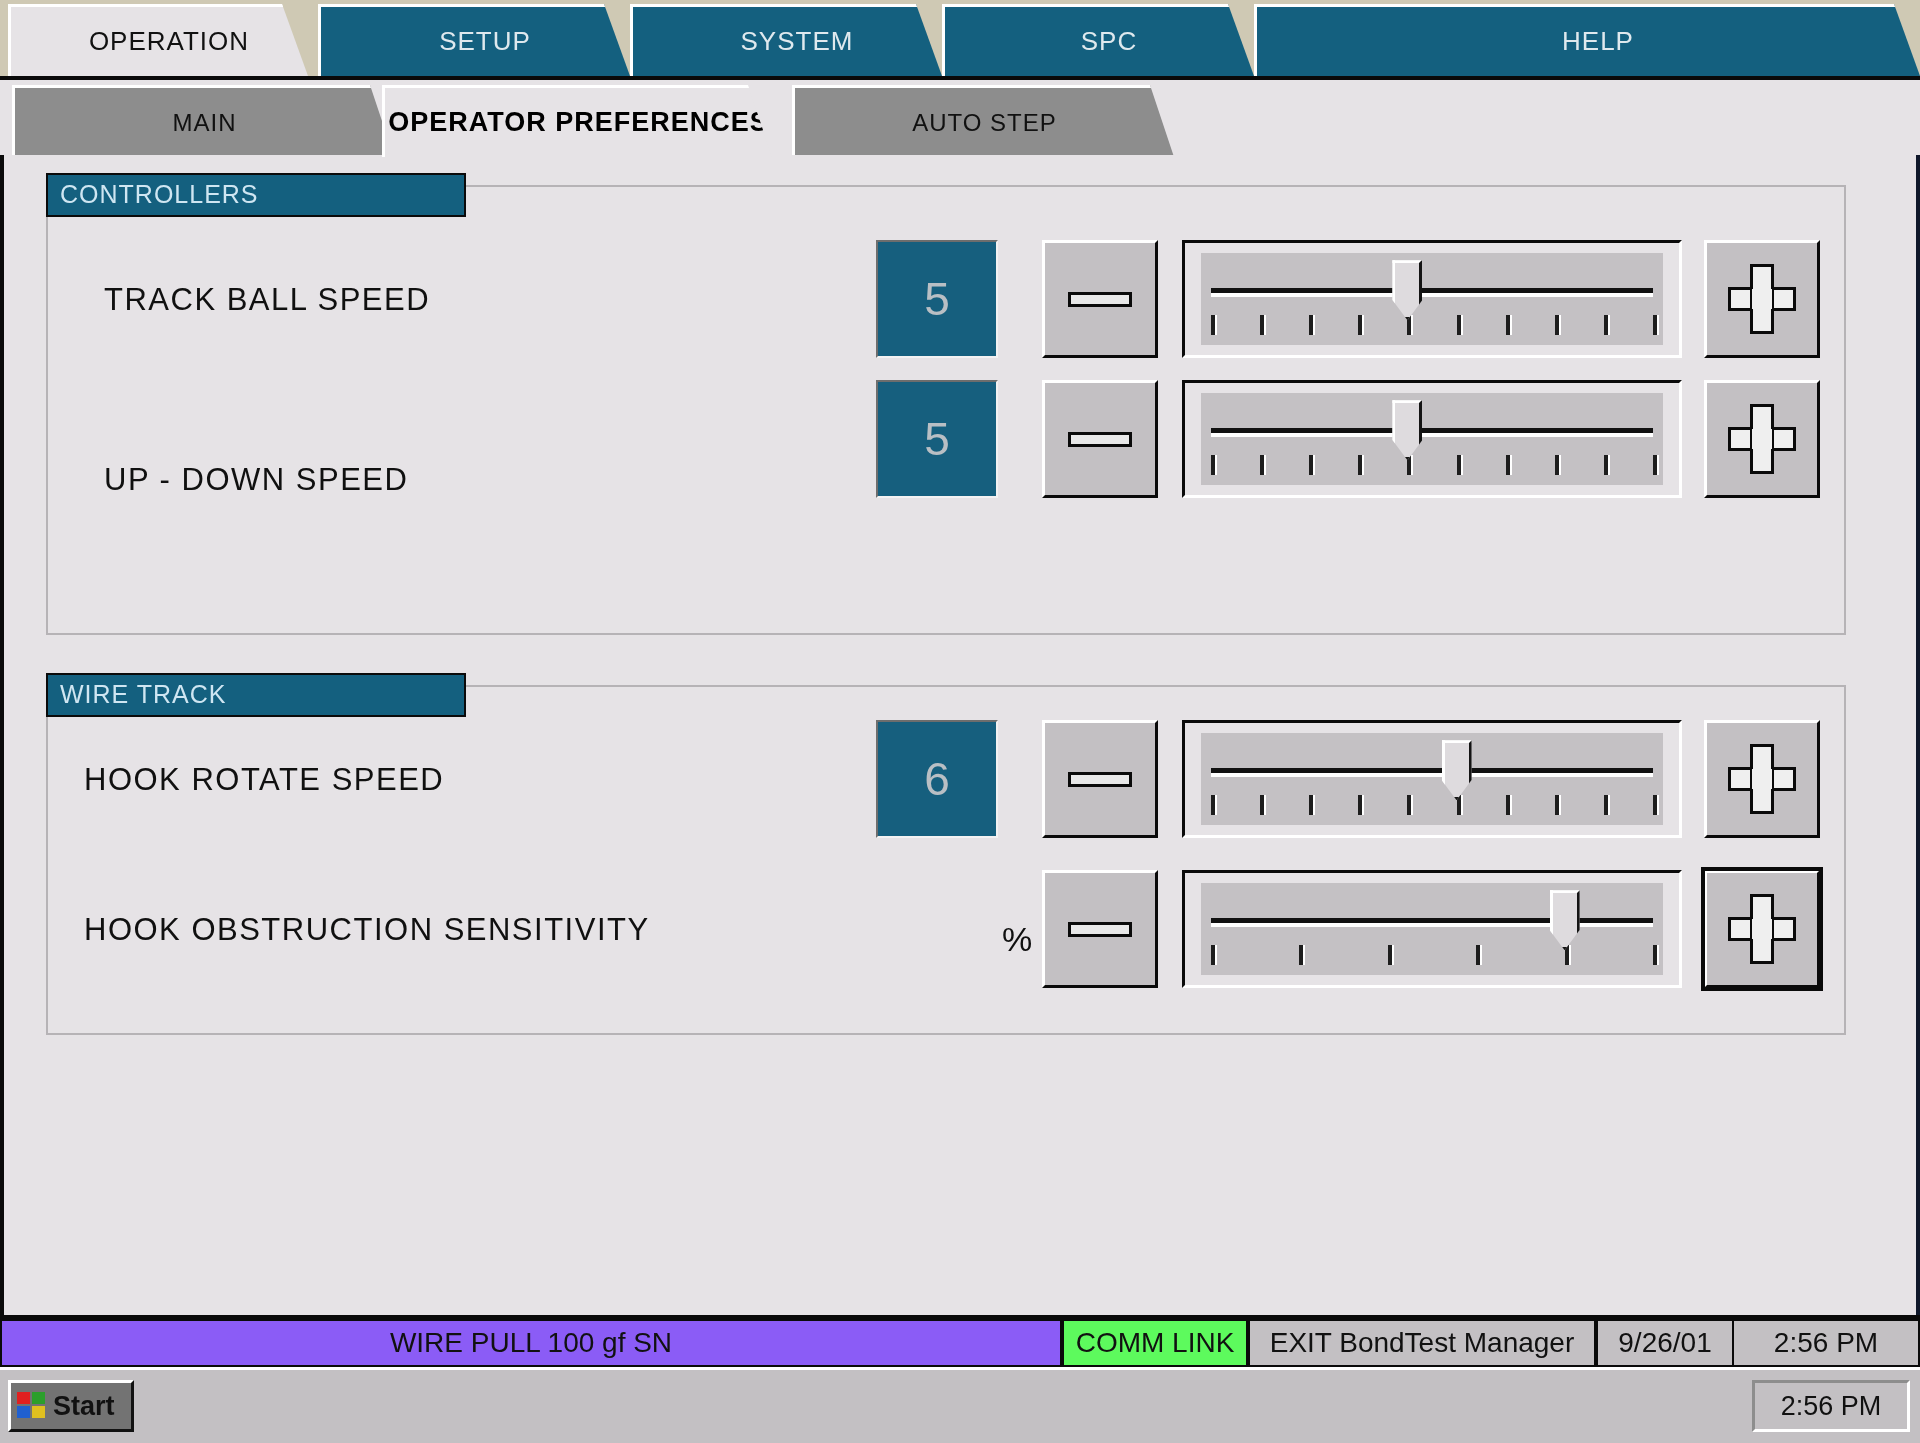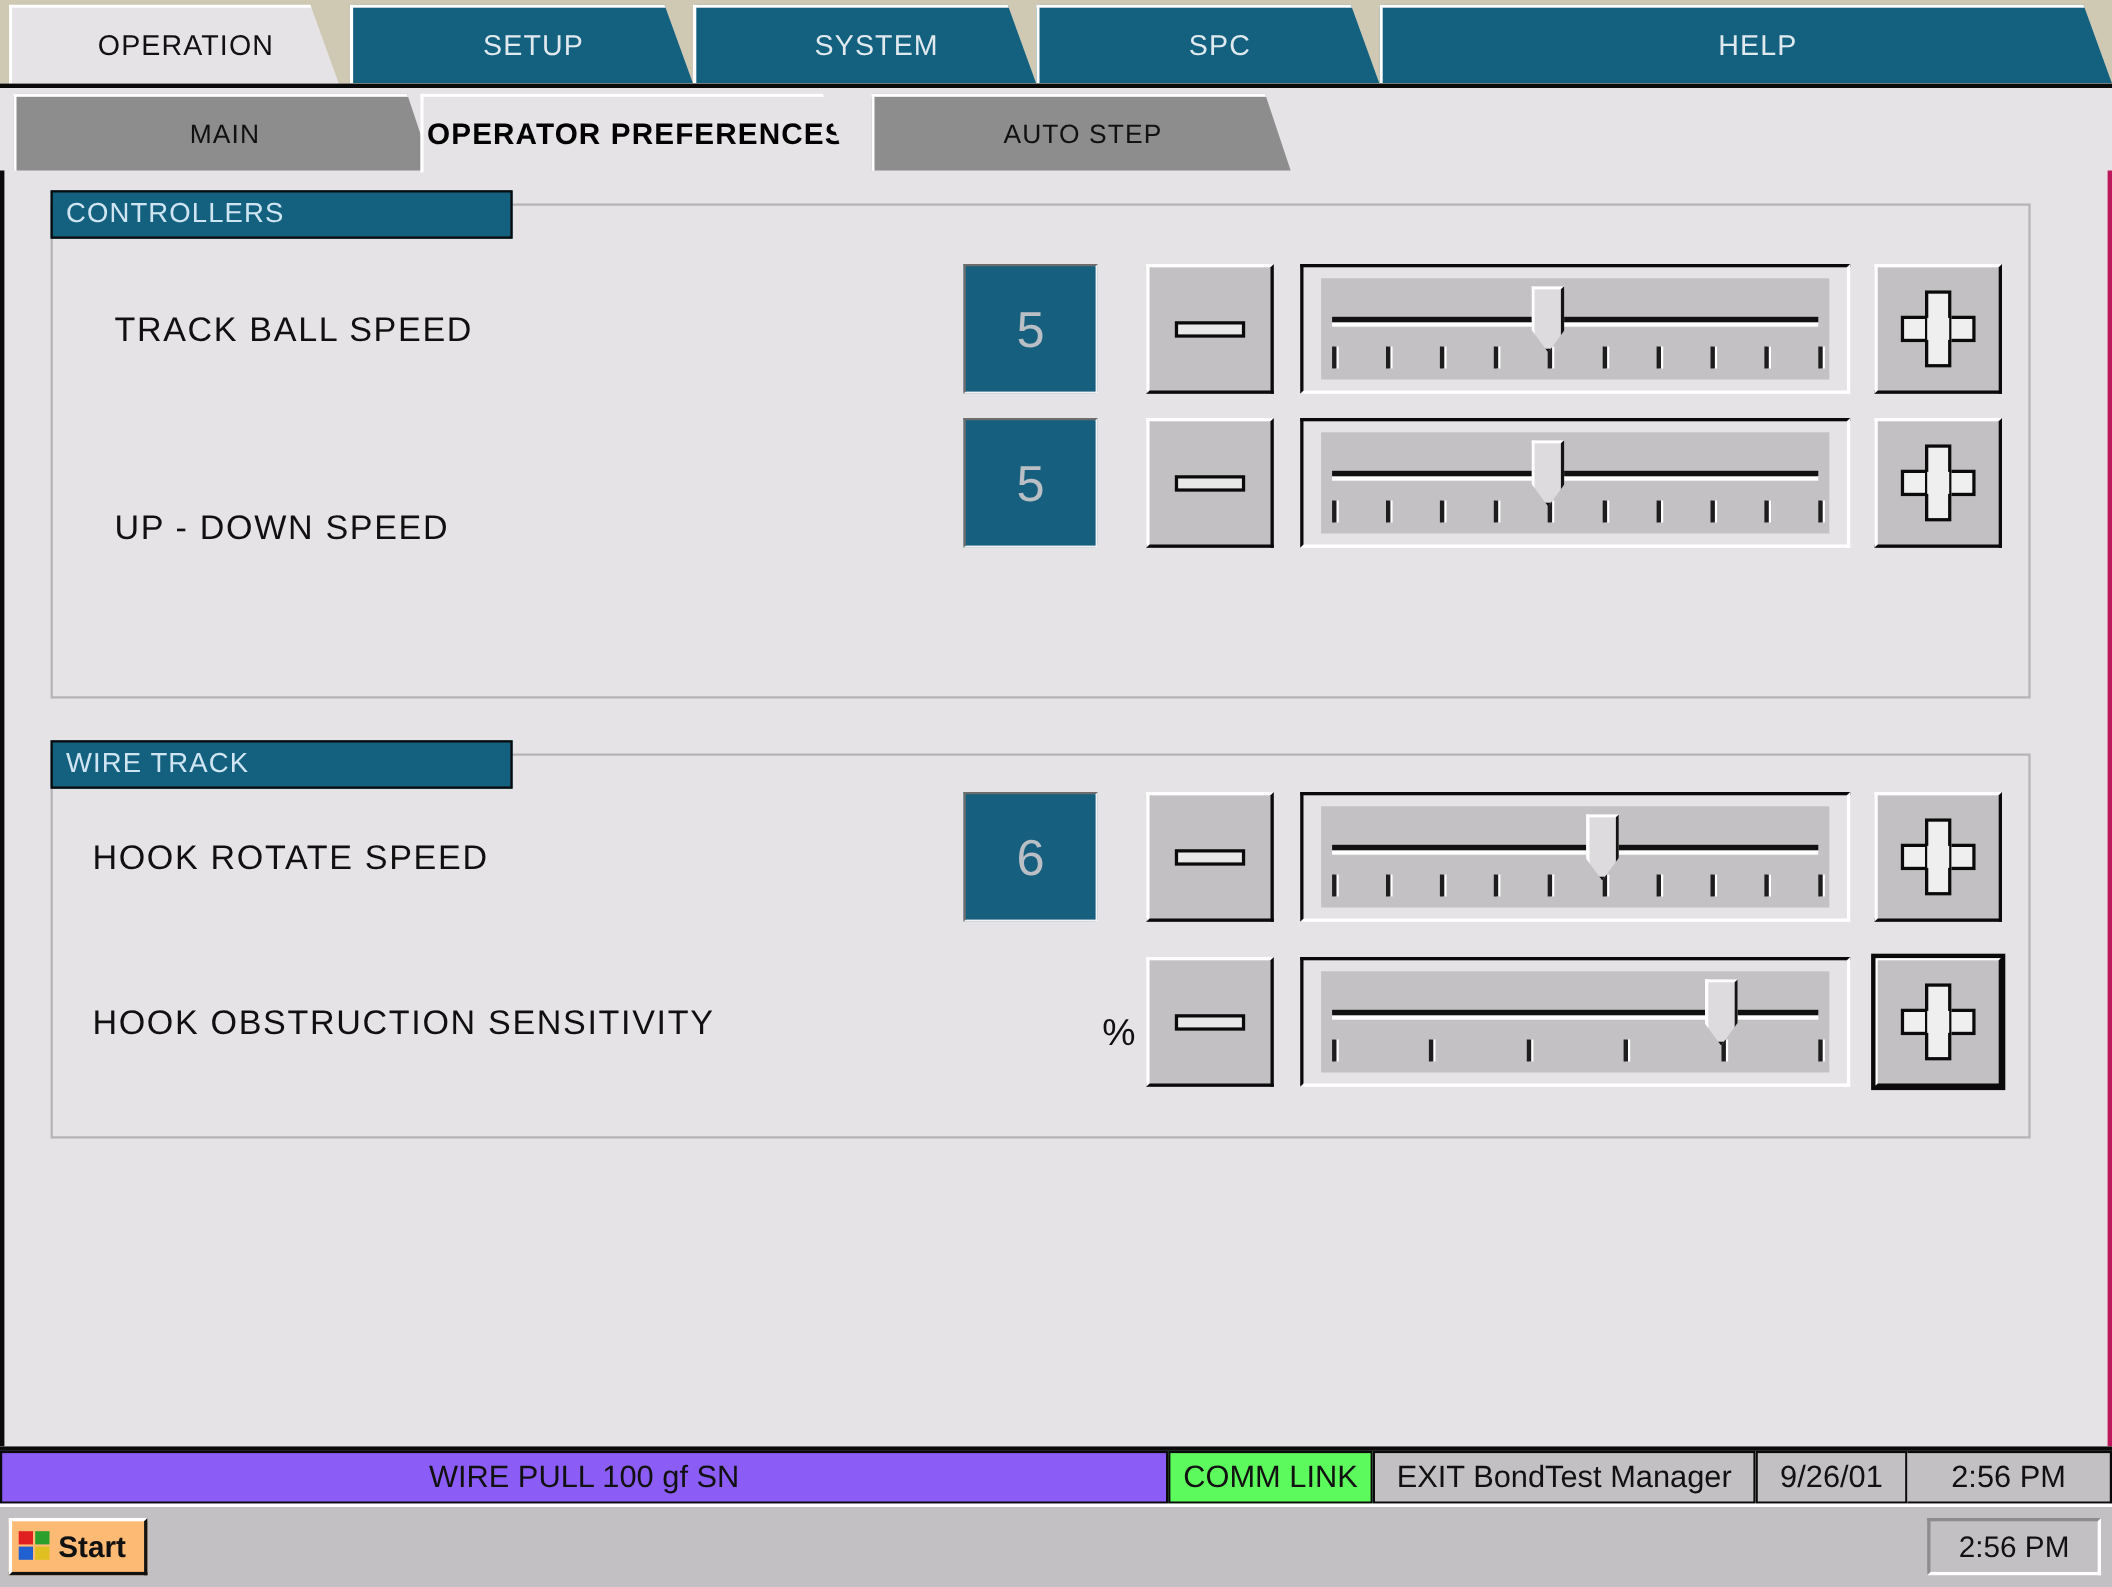--- a/index.html
+++ b/index.html
@@ -50,21 +50,21 @@
   .stab.active{
     background:#e6e3e6;color:#000;font-weight:bold;font-size:27px;
     z-index:6;
   }
 
   
   .panel{
     position:absolute;left:0;top:155px;width:1920px;height:1160px;
     background:#e6e3e6;
     border-left:4px solid #0a0a0a;
-    border-right:4px solid #be185d;
+    border-right:4px solid #0f172a;
     box-sizing:border-box;
   }
 
   .group{
     position:absolute;
     border:2px solid #b6b3b6;
     box-sizing:border-box;
     background:#e6e3e6;
   }
   .grouptitle{
@@ -175,21 +175,21 @@
 
   
   .taskbar{
     position:absolute;left:0;top:1367px;width:1920px;height:76px;
     background:#c3c0c3;
     border-top:3px solid #ffffff;
     box-sizing:border-box;
   }
   .startbtn{
     position:absolute;left:8px;top:10px;width:126px;height:52px;
-    background:#fdba74;
+    background:#737373;
     border-top:3px solid #ffffff;border-left:3px solid #ffffff;
     border-right:3px solid #121212;border-bottom:3px solid #121212;
     box-sizing:border-box;
     display:flex;align-items:center;gap:6px;padding-left:6px;
     font-size:27px;font-weight:bold;color:#111;
   }
   .winlogo{position:relative;width:30px;height:28px;flex:none;}
   .winlogo span{position:absolute;width:13px;height:12px;}
   .winlogo .a{left:0;top:0;background:#e02020;}
   .winlogo .b{left:15px;top:0;background:#2b9f2b;}

